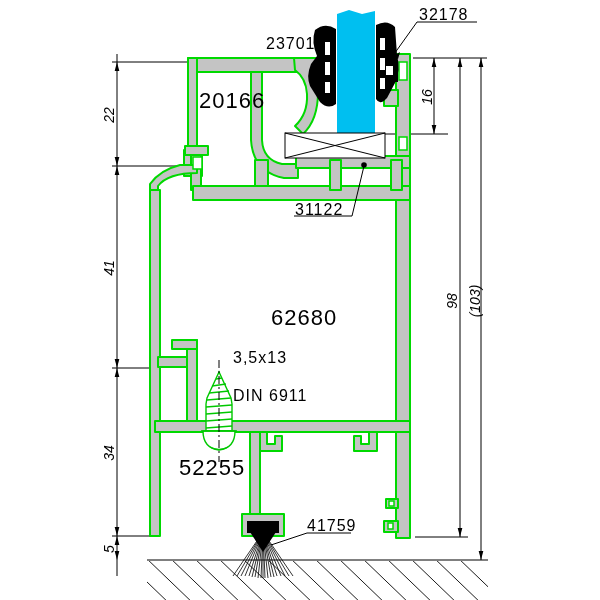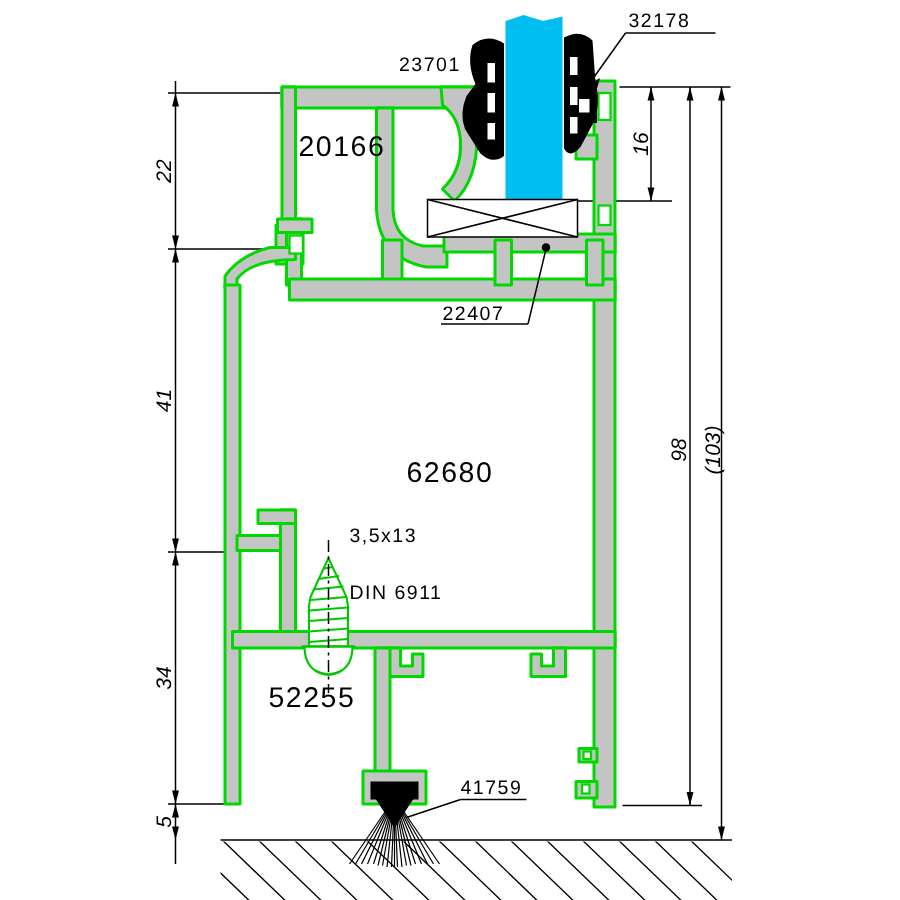--- a/index.html
+++ b/index.html
@@ -1,20 +1,20 @@
 <!DOCTYPE html>
 <html><head>
 <meta charset="utf-8">
 <style>
   html,body{margin:0;padding:0;background:#fff;}
   #canvas{position:relative;width:600px;height:600px;background:#fff;overflow:hidden;
           font-family:"Liberation Sans",sans-serif;}
   #canvas svg{position:absolute;left:0;top:0;}
-  .lbl{position:absolute;font-size:13px;color:#000;letter-spacing:1px;white-space:nowrap;}
-  .big{font-size:19px;letter-spacing:1px;}
+  .lbl{position:absolute;font-size:16px;color:#000;letter-spacing:1px;white-space:nowrap;}
+  .big{font-size:22px;letter-spacing:1px;}
   .dimwrap{position:absolute;width:0;height:0;}
   .dim{display:inline-block;transform:translate(-50%,-50%) rotate(-90deg);
        font-style:italic;font-size:14px;color:#000;white-space:nowrap;
        font-family:"Liberation Sans",sans-serif;}
 </style>
 </head>
 <body>
 
 <div id="canvas">
 
@@ -195,21 +195,21 @@
     <line x1="307" y1="533" x2="351" y2="533"></line>
     <line x1="307" y1="533" x2="271" y2="545"></line>
   </g>
   <circle cx="364" cy="165" r="2.8" fill="#000"></circle>
   <polygon points="392,57 400,52 398,59" fill="#000"></polygon>
 </svg>
 
   <span class="lbl" style="left:266px;top:35px">23701</span>
   <span class="lbl" style="left:419px;top:6px">32178</span>
   <span class="lbl big" style="left:199px;top:88px">20166</span>
-  <span class="lbl" style="left:295px;top:201px">22407</span>
+  <span class="lbl" style="left:295px;top:201px">31122</span>
   <span class="lbl big" style="left:271px;top:305px">62680</span>
   <span class="lbl" style="left:233px;top:349px">3,5x13</span>
   <span class="lbl" style="left:233px;top:387px">DIN 6911</span>
   <span class="lbl big" style="left:179px;top:455px">52255</span>
   <span class="lbl" style="left:307px;top:517px">41759</span>
 
   <span class="dimwrap" style="left:109px;top:114px"><span class="dim">22</span></span>
   <span class="dimwrap" style="left:109px;top:267px"><span class="dim">41</span></span>
   <span class="dimwrap" style="left:109px;top:452px"><span class="dim">34</span></span>
   <span class="dimwrap" style="left:109px;top:548px"><span class="dim">5</span></span>

